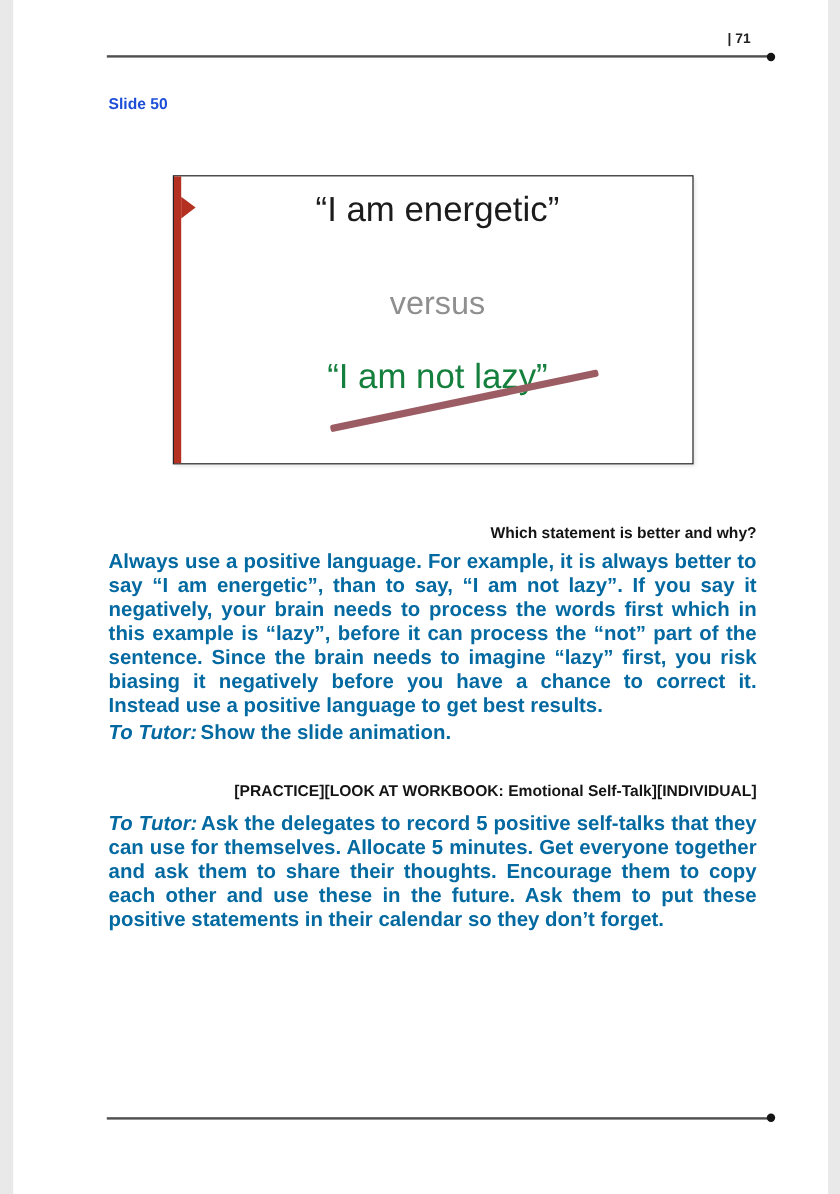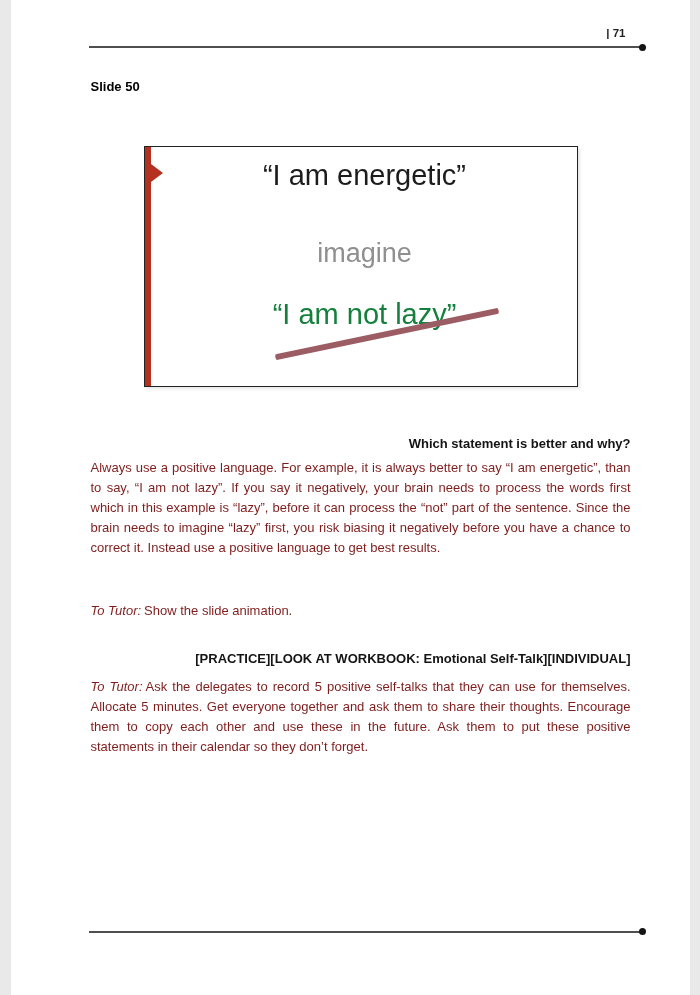--- a/index.html
+++ b/index.html
@@ -5,21 +5,21 @@
   * { margin:0; padding:0; box-sizing:border-box; }
   html,body { background:#e9e9e9; }
   .page {
     position:relative; width:679px; height:995px; margin:0 auto;
     background:#ffffff; overflow:hidden;
     font-family:"Liberation Sans", sans-serif; color:#262626;
   }
   .rule { position:absolute; height:2px; background:#4f4f4f; }
   .rule-dot { position:absolute; width:7px; height:7px; border-radius:50%; background:#141414; }
   .page-number { position:absolute; top:27px; right:64px; font-size:11.5px; font-weight:700; color:#222; }
-  .slide-label { position:absolute; left:80px; top:79px; font-size:13px; font-weight:700; color:#000000; }
+  .slide-label { position:absolute; left:80px; top:79px; font-size:13px; font-weight:700; color:#1d4ed8; }
 
   .slide {
     position:absolute; left:133px; top:146px; width:434px; height:241px;
     background:#fff; border:1.5px solid #222;
     box-shadow:2px 2px 3px rgba(0,0,0,0.10);
   }
   .accent-bar { position:absolute; left:0; top:0; bottom:0; width:6px; }
   .accent-arrow {
     position:absolute; left:6px; top:17px; width:0; height:0;
     border-top:9px solid transparent; border-bottom:9px solid transparent;
@@ -32,21 +32,21 @@
   .strike-line {
     position:absolute; left:128px; top:184px; width:228px; height:6px;
     border-radius:2px; transform:rotate(-11.8deg);
   }
 
   .heading { position:absolute; left:80px; width:540px; font-size:13px; font-weight:700; color:#141414;text-align:right; }
   .q-heading { top:436px; }
   .practice-heading { top:651px; }
   .para {
     position:absolute; left:80px; width:540px;
-    font-size:13px; line-height:20px; text-align:justify; color:#7f1d1d;
+    font-size:17px; line-height:20px; text-align:justify; color:#0369a1;font-weight:bold;
   }
   .para-1 { top:458px; }
   .tutor-1 { top:582px; text-align:left;margin-top:19px; }
   .para-2 { top:677px; }
   .tutor-label { font-style:italic; margin-right:3px; }
 
   .footer-text {
     position:absolute; left:82px; top:939px;
     font-size:11.5px; font-style:italic; font-weight:700; color:#1c1c1c;
   }
@@ -59,21 +59,21 @@
   <div class="rule" style="left:78px; top:46px; width:552px;"></div>
   <div class="rule-dot" style="left:628px; top:44px;"></div>
   <div class="page-number">| 71</div>
 
   <div class="slide-label">Slide 50</div>
 
   <div class="slide">
     <div class="accent-bar" style="background-color: rgb(180, 49, 34);"></div>
     <div class="accent-arrow" style="border-left-color: rgb(180, 49, 34);"></div>
     <div class="slide-line stmt-pos">“I am energetic”</div>
-    <div class="slide-line stmt-vs">imagine</div>
+    <div class="slide-line stmt-vs">versus</div>
     <div class="slide-line stmt-neg">“I am not lazy”</div>
     <div class="strike-line" style="background-color: rgb(156, 92, 99);"></div>
   </div>
 
   <div class="heading q-heading">Which statement is better and why?</div>
 
   <p class="para para-1">Always use a positive language. For example, it is always better to say “I am energetic”, than to say, “I am not lazy”. If you say it negatively, your brain needs to process the words first which in this example is “lazy”, before it can process the “not” part of the sentence. Since the brain needs to imagine “lazy” first, you risk biasing it negatively before you have a chance to correct it. Instead use a positive language to get best results.</p>
 
   <p class="para tutor-1"><span class="tutor-label">To Tutor:</span><span>Show the slide animation.</span></p>
 

